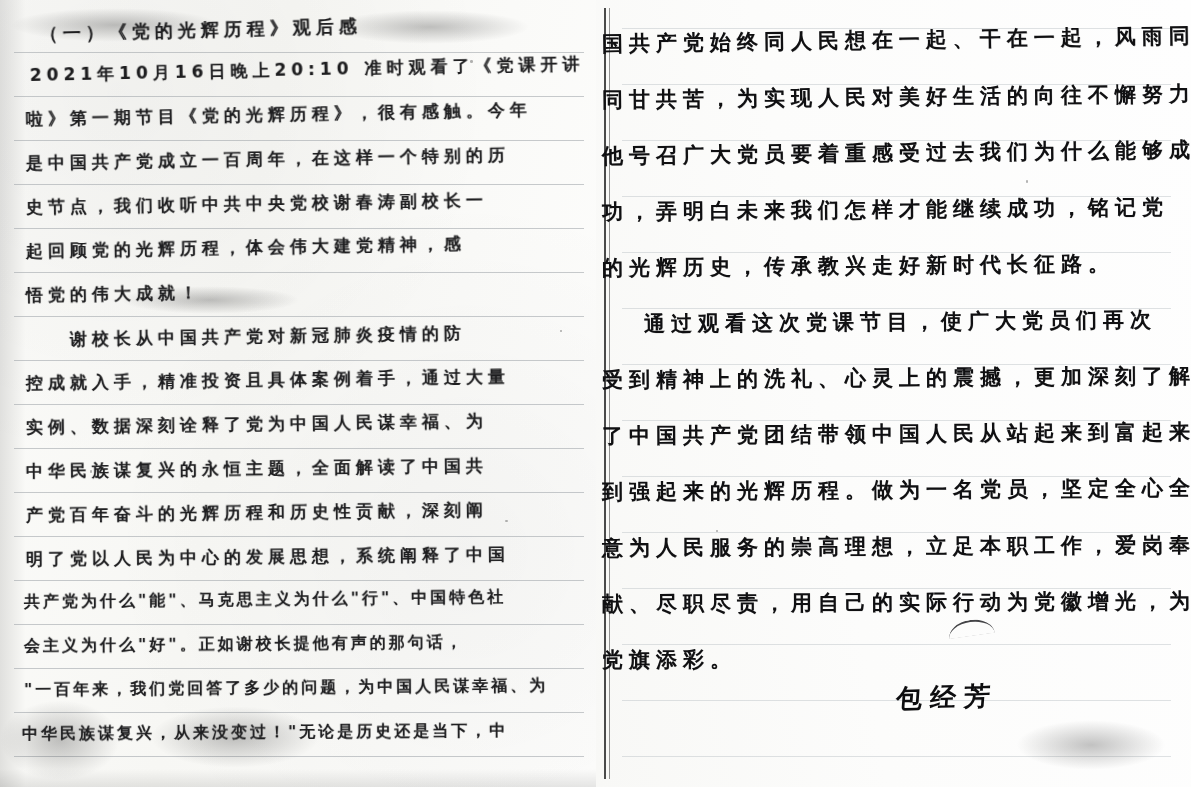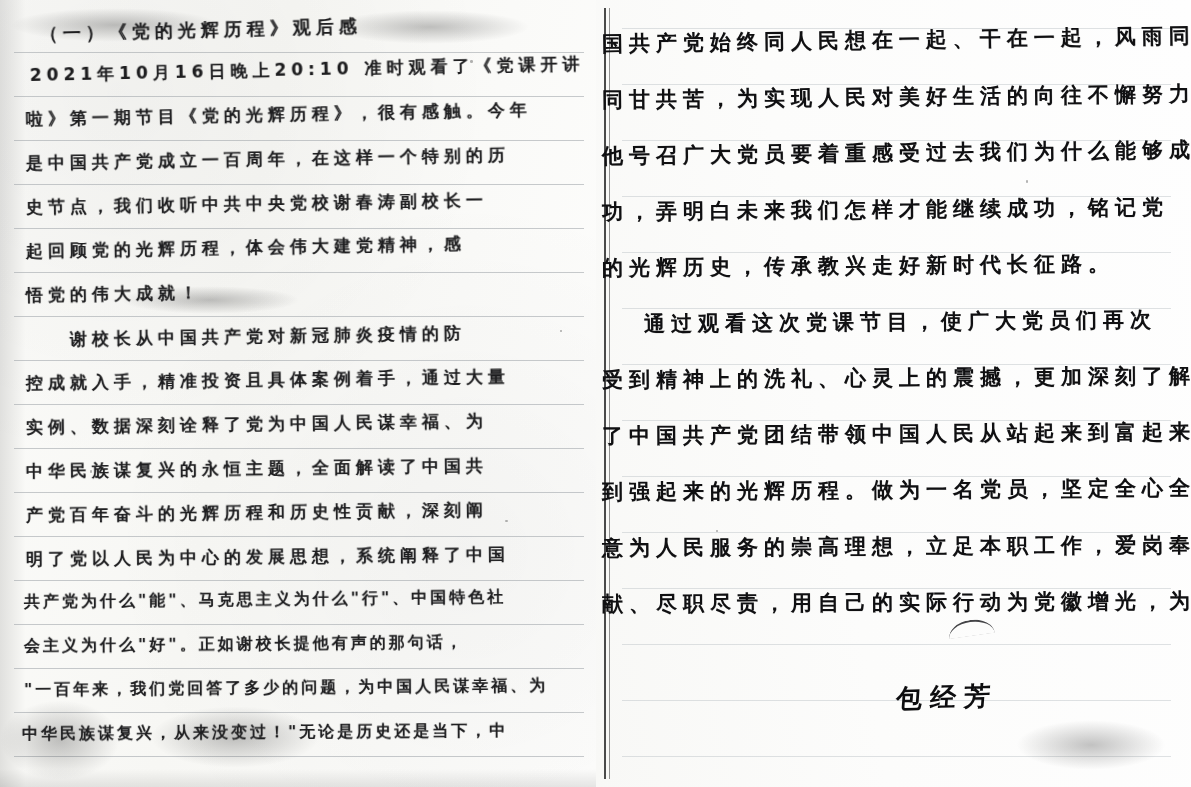--- a/index.html
+++ b/index.html
@@ -232,20 +232,21 @@
     <div class="hw" style="left:6px; top:86px; transform:rotate(-0.6deg);">同甘共苦，为实现人民对美好生活的向往不懈努力。</div>
     <div class="hw" style="left:6px; top:142px; transform:rotate(-0.6deg);">他号召广大党员要着重感受过去我们为什么能够成</div>
     <div class="hw" style="left:6px; top:198px; transform:rotate(-0.5deg);">功，弄明白未来我们怎样才能继续成功，铭记党</div>
     <div class="hw" style="left:6px; top:254px; transform:rotate(-0.5deg);">的光辉历史，传承教兴走好新时代长征路。</div>
     <div class="hw indent" style="left:48px; top:310px; transform:rotate(-0.5deg);">通过观看这次党课节目，使广大党员们再次</div>
     <div class="hw" style="left:6px; top:366px; transform:rotate(-0.4deg);">受到精神上的洗礼、心灵上的震撼，更加深刻了解</div>
     <div class="hw" style="left:6px; top:422px; transform:rotate(-0.4deg);">了中国共产党团结带领中国人民从站起来到富起来</div>
     <div class="hw" style="left:6px; top:478px; transform:rotate(-0.4deg);">到强起来的光辉历程。做为一名党员，坚定全心全</div>
     <div class="hw" style="left:6px; top:534px; transform:rotate(-0.3deg);">意为人民服务的崇高理想，立足本职工作，爱岗奉</div>
     <div class="hw" style="left:6px; top:590px; transform:rotate(-0.3deg);">献、尽职尽责，用自己的实际行动为党徽增光，为</div>
+    <div class="hw" style="left:6px; top:646px; transform:rotate(-0.3deg);">党旗添彩。</div>
 
     <div class="sig-flourish" style="left:352px; top:620px;"></div>
     <div class="sig" style="left:300px; top:680px;">包经芳</div>
 
     <div class="speckle" style="left:120px; top:530px; width:2px; height:2px;"></div>
     <div class="speckle" style="left:430px; top:180px; width:2px; height:3px;"></div>
     <div class="smudge" style="left:420px; top:720px; width:150px; height:50px;"></div>
   </div>
 
 </div>

